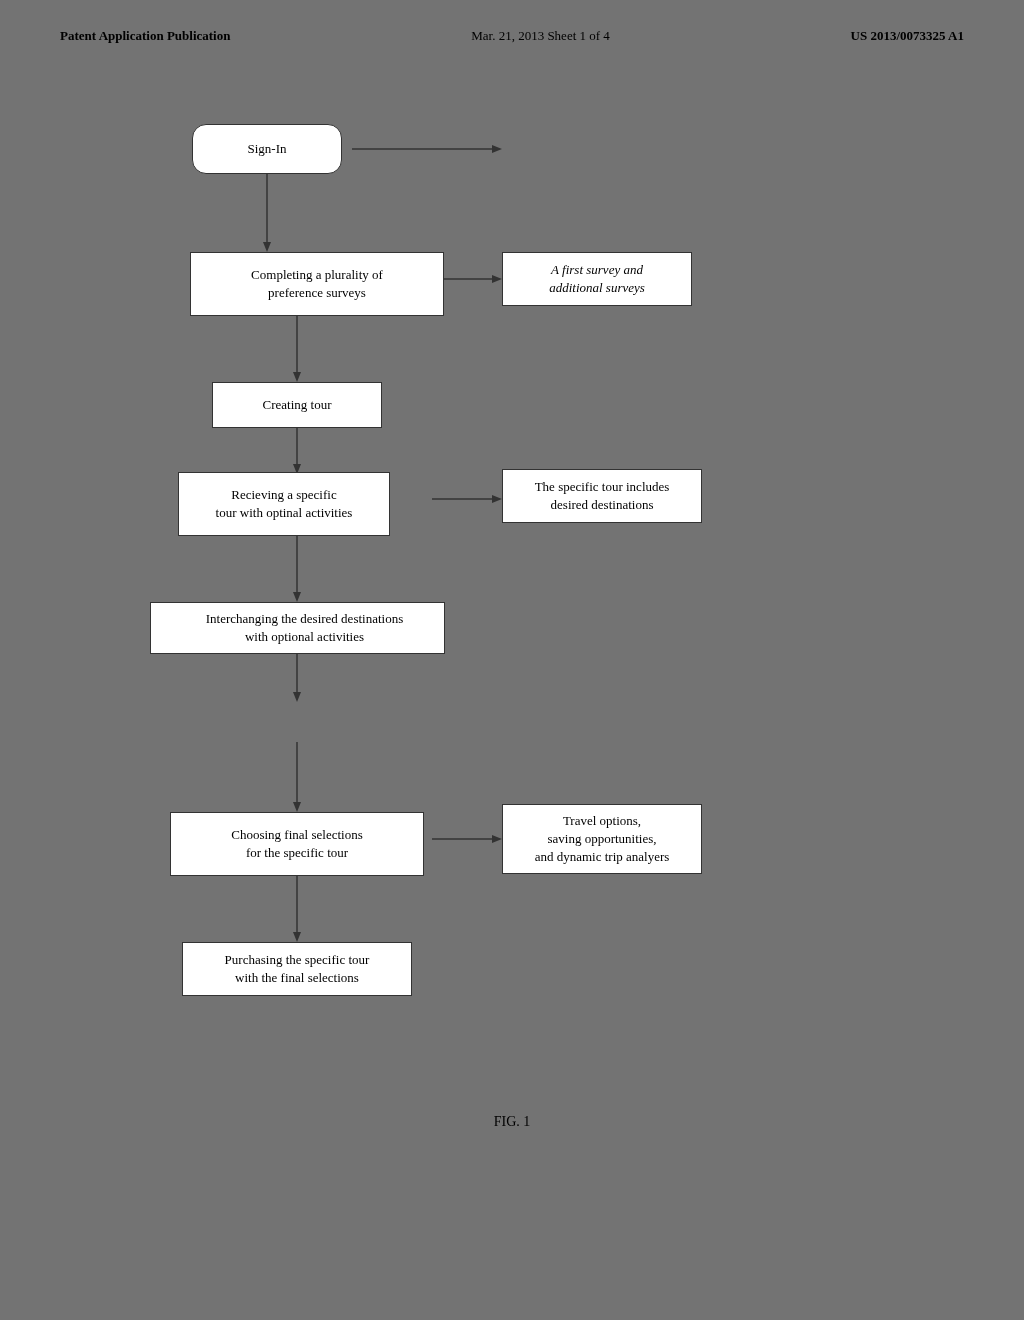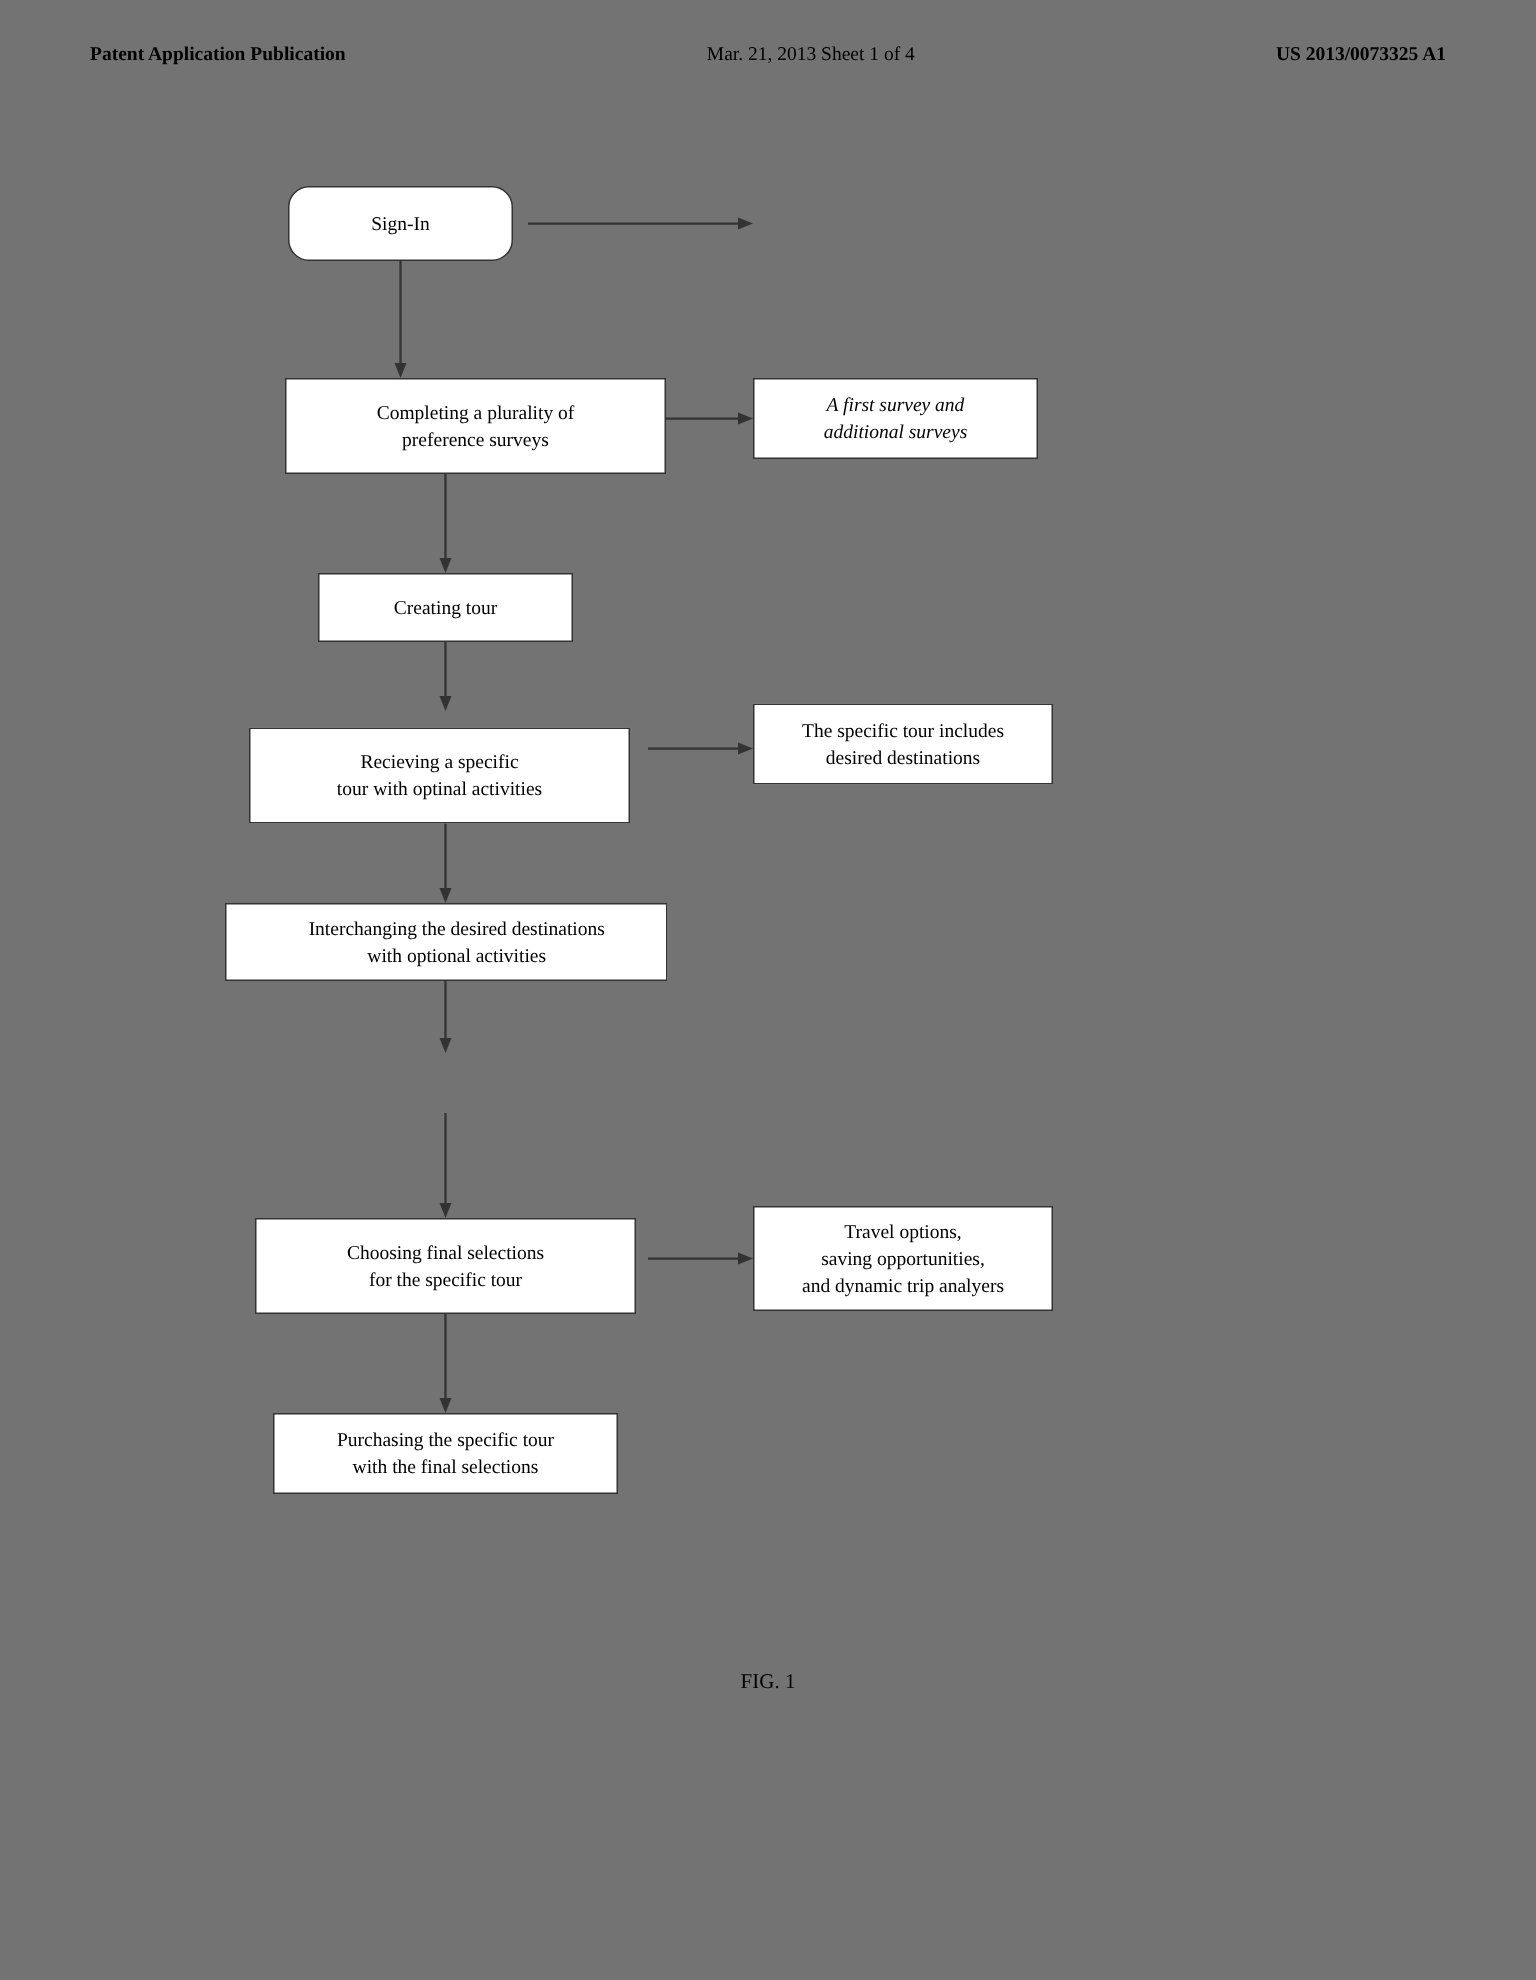--- a/index.html
+++ b/index.html
@@ -141,21 +141,21 @@
 
     <div class="box" style="left:380px; top:158px; width:190px; height:54px;">
       <span style="white-space:pre-line;font-style:italic;">A first survey and
 additional surveys</span>
     </div>
 
     <div class="box" style="left:90px; top:288px; width:170px; height:46px;">
       <span>Creating tour</span>
     </div>
 
-    <div class="box" style="left:44px; top:378px; width:254px; height:64px;margin-top:13px;">
+    <div class="box" style="left:56px; top:378px; width:212px; height:64px;">
       <span style="white-space:pre-line;">Recieving a specific
 tour with optinal activities</span>
     </div>
 
     <div class="box" style="left:380px; top:375px; width:200px; height:54px;">
       <span style="white-space:pre-line;">The specific tour includes
 desired destinations</span>
     </div>
 
     <div class="box" style="left:28px; top:508px; width:295px; height:52px;padding-left:24px;">

